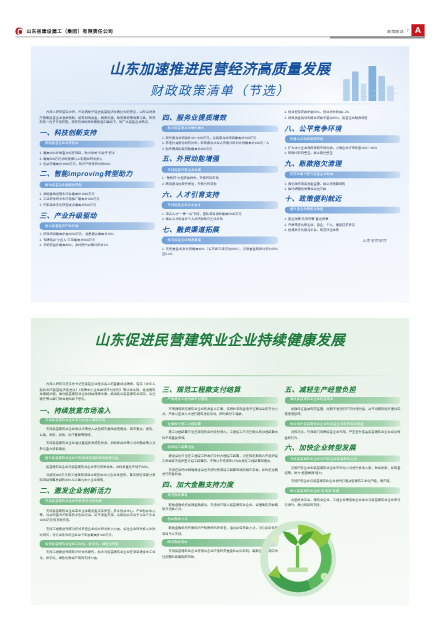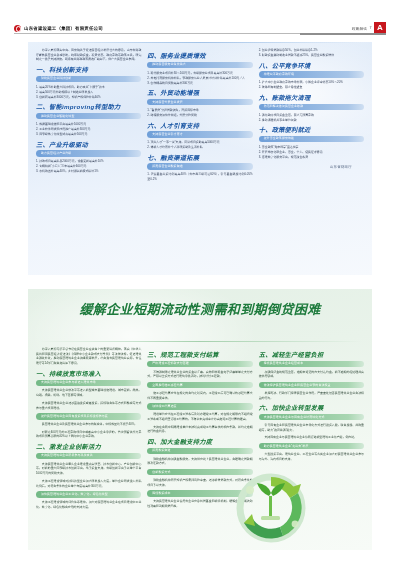--- a/index.html
+++ b/index.html
@@ -144,20 +144,36 @@
       <span class="mast-right-label">政策解读</span>
       <span class="mast-pageno">7</span>
       <span class="mast-logo">A</span>
     </div>
   </div>
   <div class="mast-rule"></div>
   <div class="mast-rule2"></div>
 
   <div class="poster poster-blue">
 
+    <div class="banner">
+      <svg class="skyline" viewBox="0 0 52 36">
+        <rect x="2" y="16" width="6" height="20" fill="#b7d2ec"></rect>
+        <rect x="10" y="9" width="6" height="27" fill="#9cc0e4"></rect>
+        <rect x="18" y="20" width="5" height="16" fill="#c6dcf1"></rect>
+        <rect x="25" y="4" width="7" height="32" fill="#7fb0de"></rect>
+        <rect x="34" y="13" width="6" height="23" fill="#a9c9e8"></rect>
+        <rect x="42" y="22" width="6" height="14" fill="#c6dcf1"></rect>
+        <g stroke="#bcd6ef" stroke-width="0.4" opacity="0.8">
+          <line x1="0" y1="30" x2="52" y2="24"></line>
+          <line x1="0" y1="34" x2="52" y2="29"></line>
+        </g>
+      </svg>
+      <div class="banner-t1">山东加速推进民营经济高质量发展</div>
+      <div class="banner-t2">财政政策清单（节选）</div>
+    </div>
     <div class="banner-sep"></div>
 
     <div class="cols">
 
       <div class="col">
         <div class="intro">为深入贯彻落实中央、国务院关于促进民营经济发展壮大的意见，山东省财政厅聚焦民营企业急难愁盼，统筹财政资金、税费优惠、政府采购等政策工具，研究制定一揽子支持措施，现将有关财政政策摘选汇编如下，供广大民营企业参阅。</div>
 
         <div class="sec-h"><span>一、</span><span>科技创新支持</span></div>
         <span class="pill">鼓励民营企业科技创新</span>
         <ul class="items">
@@ -243,21 +259,21 @@
 
         <div class="signature">山东省财政厅</div>
       </div>
 
     </div>
   </div>
 
   <div class="poster poster-green">
 
     <div class="banner">
-      <div class="banner-t1">缓解企业短期流动性测需和到期倒贷困难</div>
+      <div class="banner-t1">山东促进民营建筑业企业持续健康发展</div>
     </div>
     <div class="banner-sep"></div>
 
     <svg class="eco" viewBox="0 0 86 80">
       <circle cx="43" cy="42" r="31" fill="none" stroke="#cfe8cf" stroke-width="7"></circle>
       <path d="M43 11 A31 31 0 0 1 70 27 L62 32 A22 22 0 0 0 43 20 Z" fill="#8cc63f"></path>
       <path d="M70 27 A31 31 0 0 1 55 70 L52 61 A22 22 0 0 0 62 32 Z" fill="#5cb85c"></path>
       <path d="M55 70 A31 31 0 0 1 16 57 L25 53 A22 22 0 0 0 52 61 Z" fill="#3f9f4f"></path>
       <polygon points="16,57 24,48 27,60" fill="#8cc63f"></polygon>
       <polygon points="70,27 61,22 73,18" fill="#8cc63f"></polygon>

